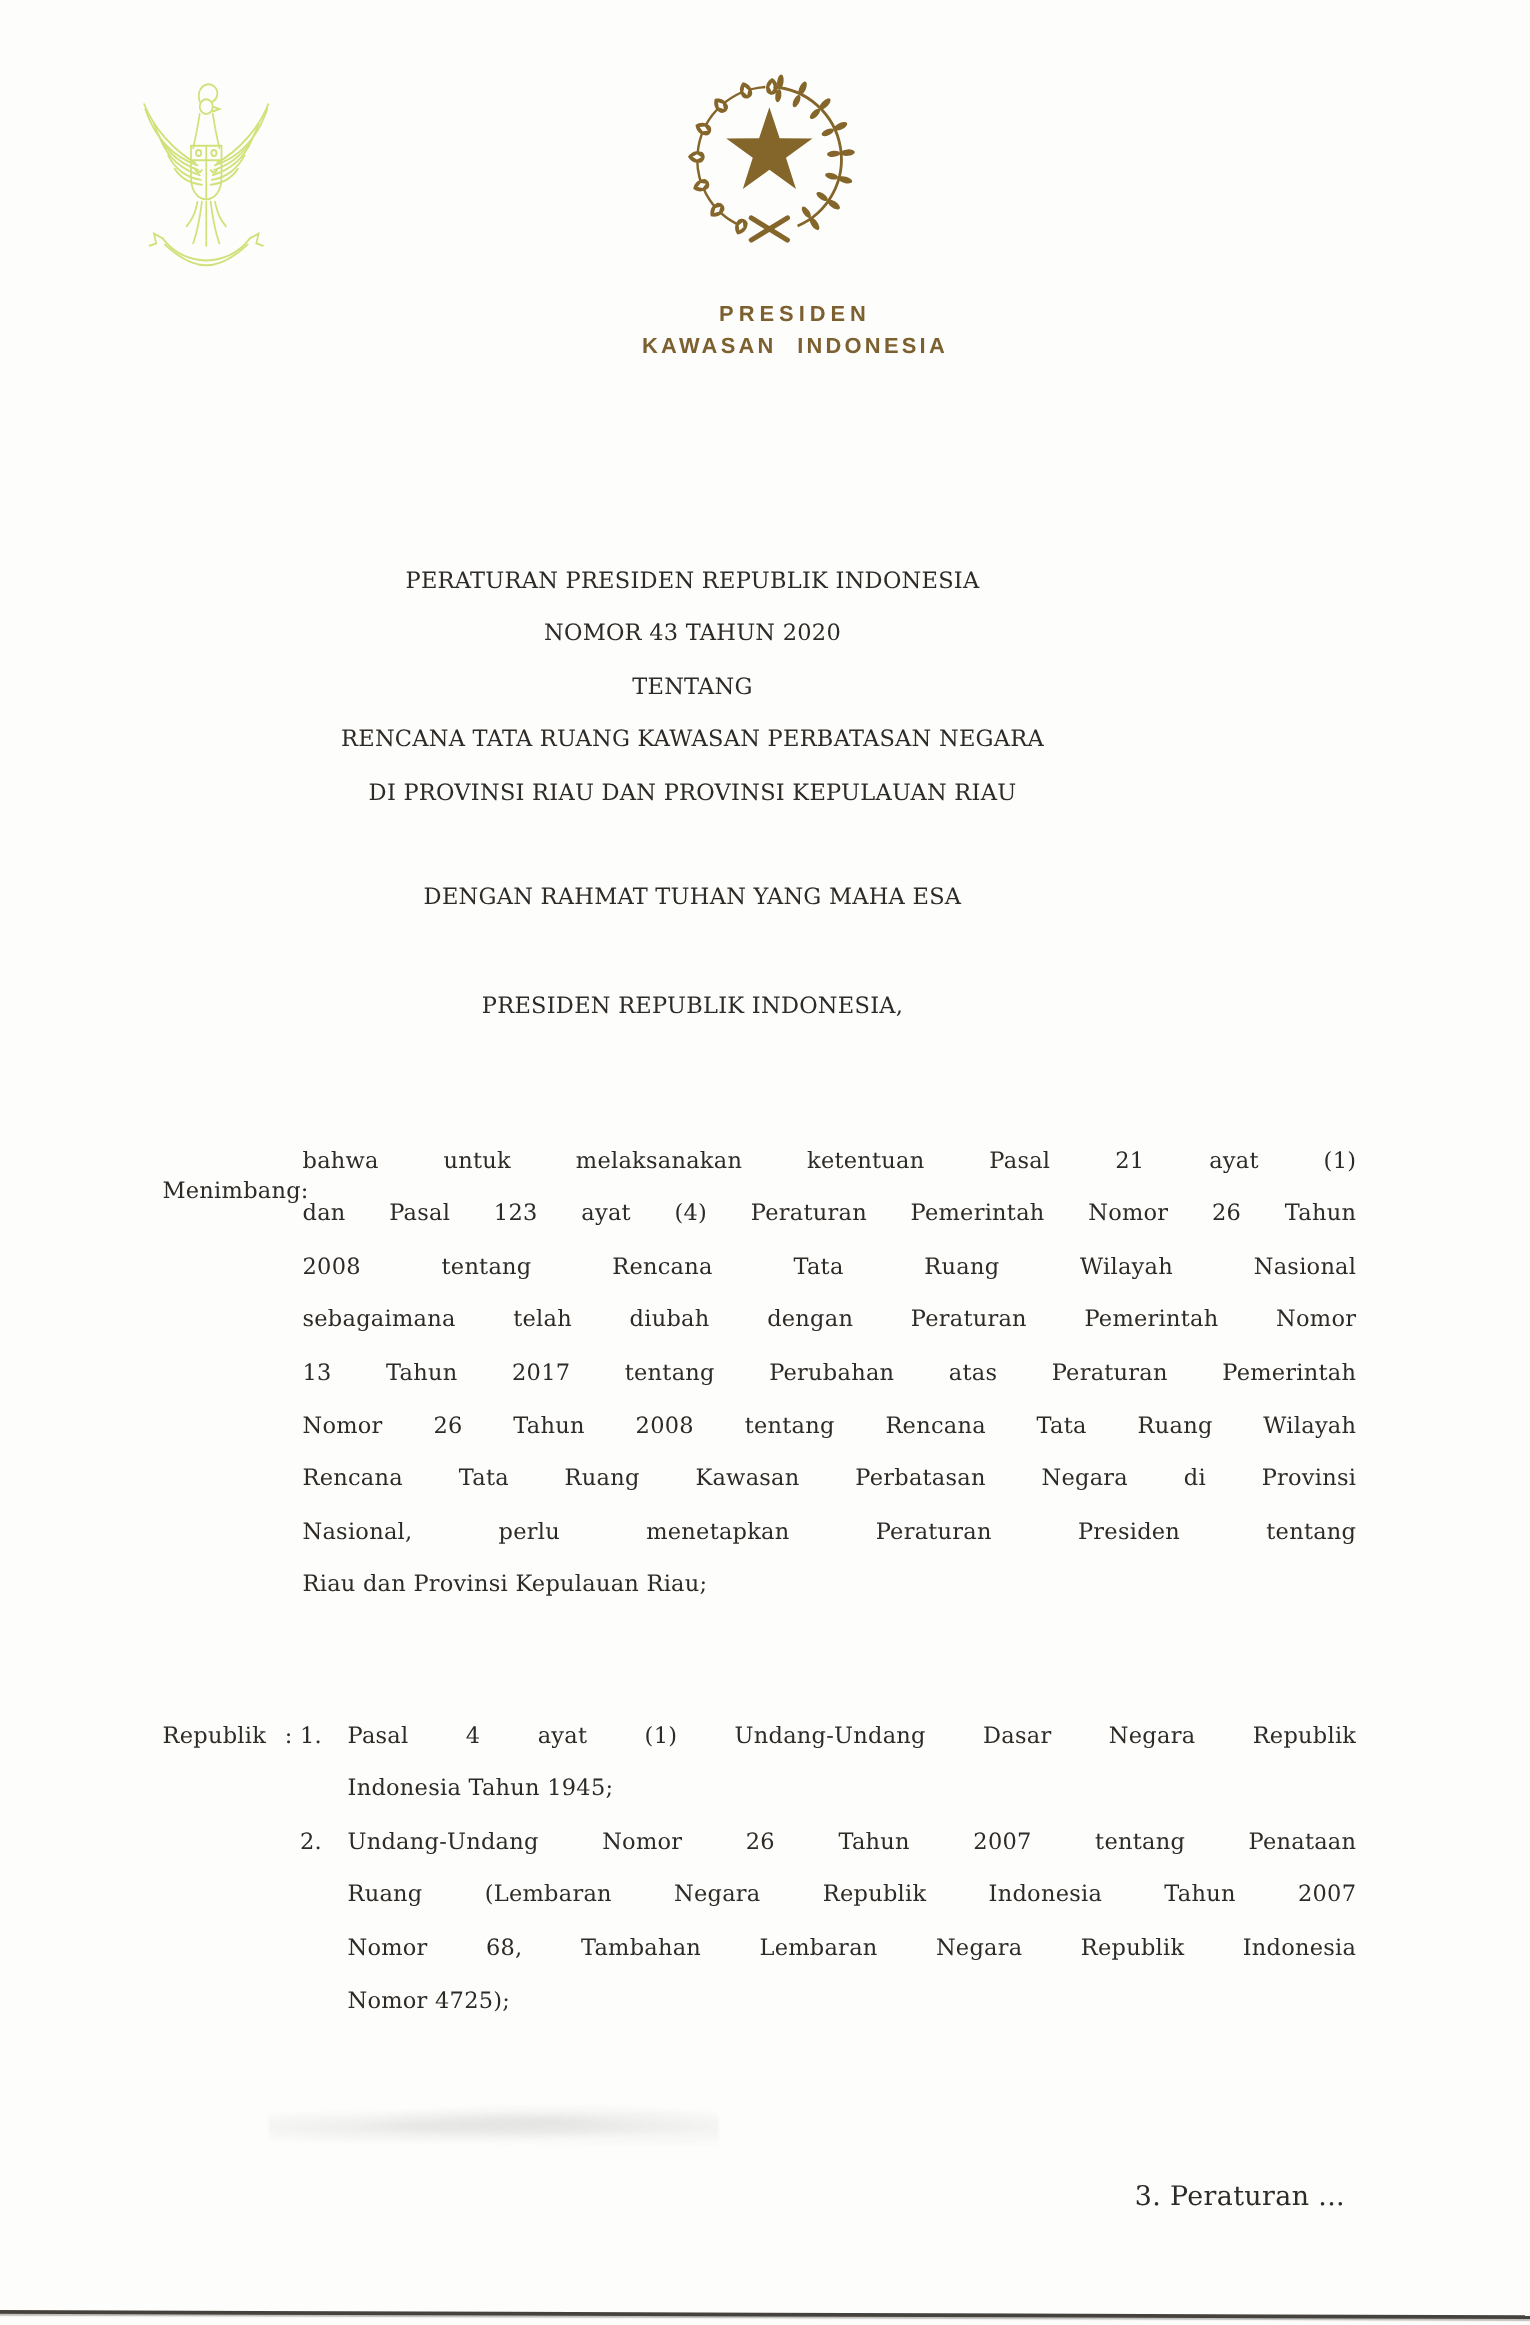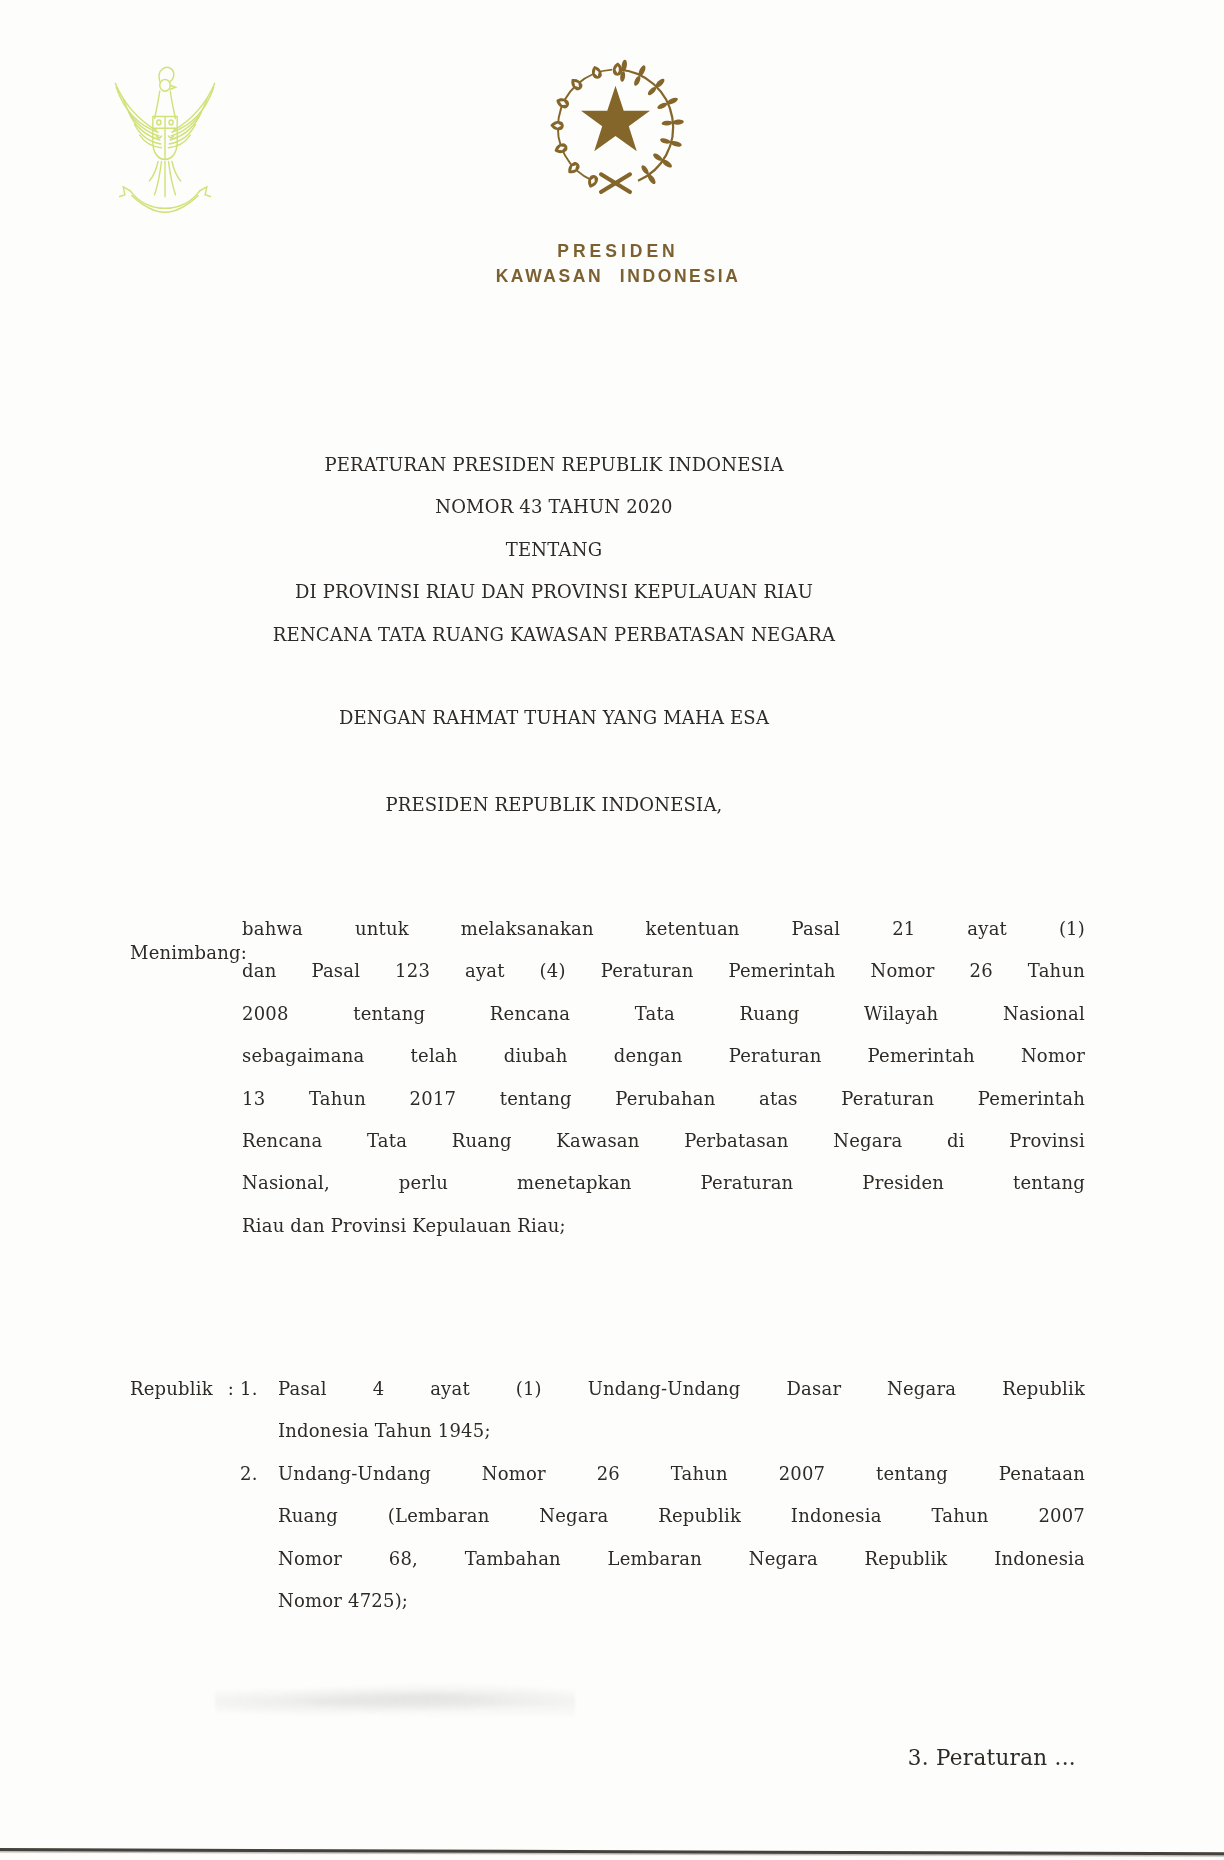--- a/index.html
+++ b/index.html
@@ -6,21 +6,21 @@
   .page {
     position:relative; width:1224px; height:1860px; margin:0 auto;
     background:#fdfdfb; overflow:hidden;
     font-family:"DejaVu Serif", serif; color:#2e2b27;
   }
   
   .garuda { position:absolute; left:104px; top:56px; opacity:0.85; }
   .seal   { position:absolute; left:543px; top:54px; }
   
   .brand {
-    position:absolute; top:241px; left:436px; width:364px; text-align:center;
+    position:absolute; top:241px; left:454px; width:364px; text-align:center;
     font-family:"Liberation Sans", sans-serif; color:#7d6030;
   }
   .brand .l1 { font-size:17.5px; letter-spacing:4px; font-weight:bold; }
   .brand .l2 { font-size:17.5px; letter-spacing:2.6px; word-spacing:9px; margin-top:4px; font-weight:bold; }
   
   .doc-text { font-size:18px; line-height:42.4px; letter-spacing:0.2px; }
   .title-block { position:absolute; left:128px; top:444px; width:852px; text-align:center; }
   .invocation  { position:absolute; left:128px; top:697px; width:852px; text-align:center; }
   .enacting    { position:absolute; left:128px; top:784px; width:852px; text-align:center; }
   .label {
@@ -175,37 +175,38 @@
 
   <div class="brand">
     <div class="l1">PRESIDEN</div>
     <div class="l2">KAWASAN INDONESIA</div>
   </div>
 
   <div class="title-block doc-text">
     <div>PERATURAN PRESIDEN REPUBLIK INDONESIA</div>
     <div>NOMOR 43 TAHUN 2020</div>
     <div>TENTANG</div>
+    <div>RENCANA TATA RUANG KAWASAN PERBATASAN NEGARA</div>
     <div>DI PROVINSI RIAU DAN PROVINSI KEPULAUAN RIAU</div>
-    <div>RENCANA TATA RUANG KAWASAN PERBATASAN NEGARA</div>
   </div>
 
   <div class="invocation doc-text">DENGAN RAHMAT TUHAN YANG MAHA ESA</div>
   <div class="enacting doc-text">PRESIDEN REPUBLIK INDONESIA,</div>
 
   <div class="label label-menimbang doc-text">
     <span>Menimbang</span>
       <span>:</span>
   </div>
   <div class="menimbang-body doc-text">
     <div class="jline">bahwa untuk melaksanakan ketentuan Pasal 21 ayat (1)</div>
     <div class="jline">dan Pasal 123 ayat (4) Peraturan Pemerintah Nomor 26 Tahun</div>
     <div class="jline">2008 tentang Rencana Tata Ruang Wilayah Nasional</div>
     <div class="jline">sebagaimana telah diubah dengan Peraturan Pemerintah Nomor</div>
     <div class="jline">13 Tahun 2017 tentang Perubahan atas Peraturan Pemerintah</div>
+    <div class="jline">Nomor 26 Tahun 2008 tentang Rencana Tata Ruang Wilayah</div>
     <div class="jline">Rencana Tata Ruang Kawasan Perbatasan Negara di Provinsi</div>
     <div class="jline">Nasional, perlu menetapkan Peraturan Presiden tentang</div>
     <div class="jline last">Riau dan Provinsi Kepulauan Riau;</div>
   </div>
 
   <div class="label label-mengingat doc-text">
     <span>Republik</span>
       <span>:</span>
   </div>
   <div class="mengingat-body doc-text">

